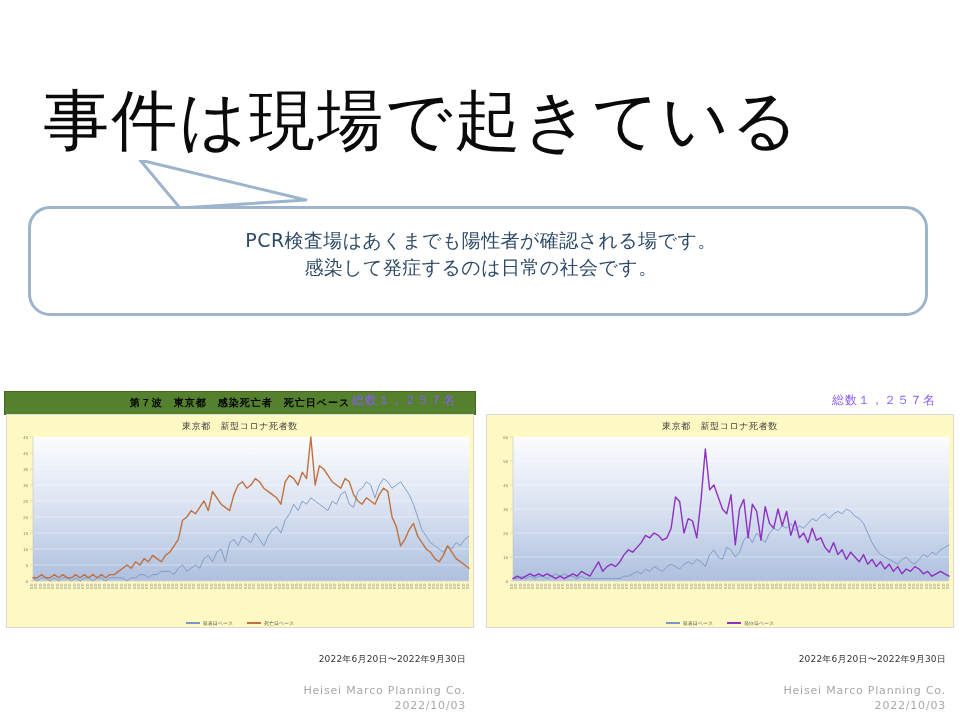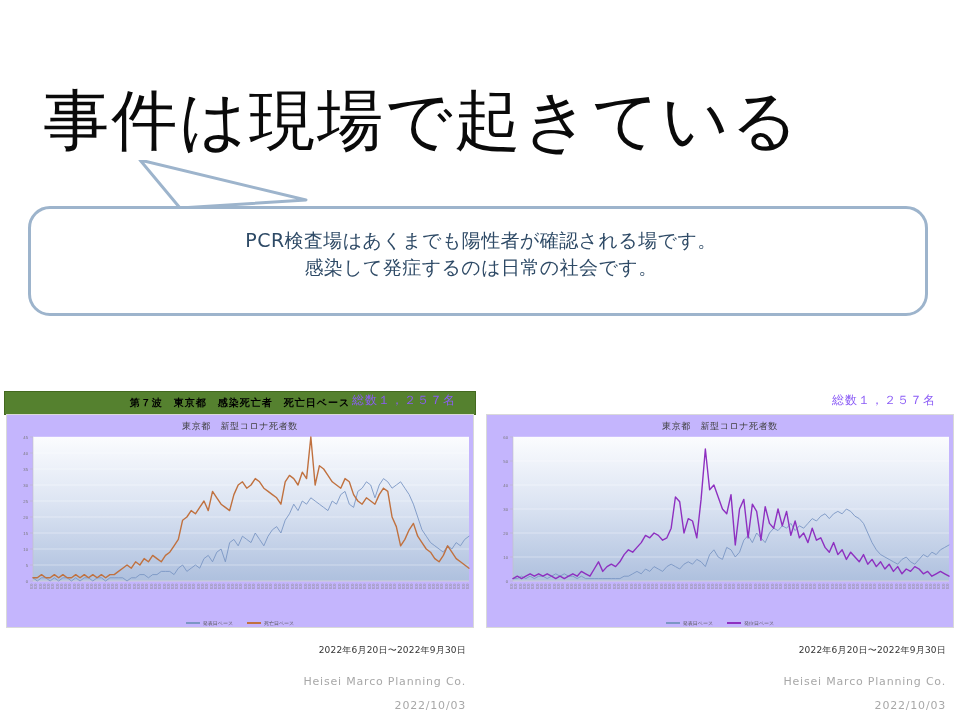--- a/index.html
+++ b/index.html
@@ -56,21 +56,21 @@
   .total-line{
     position:absolute;top:36px;right:24px;
     font-size:12px;color:#8b5cf6;letter-spacing:1px;
     font-family:Liberation Mono, monospace;
     white-space:nowrap;
   }
 
   
   .chart-card{
     position:absolute;left:6px;top:58px;width:468px;height:214px;
-    background:#c4b5fd;border:1px solid #d9d9d9;box-sizing:border-box;
+    background:#fef9c3;border:1px solid #d9d9d9;box-sizing:border-box;
   }
   .chart-title{
     position:absolute;left:0;top:5px;width:100%;
     text-align:center;font-size:9px;color:#404040;letter-spacing:0.6px;
     font-family:"DejaVu Sans","Liberation Sans",sans-serif;
     white-space:nowrap;
   }
   .chart-svg{position:absolute;left:0;top:18px;width:468px;height:178px;}
   .legend{
     position:absolute;left:0;bottom:1px;width:100%;
@@ -84,21 +84,21 @@
   
   .footer{position:absolute;right:14px;bottom:8px;text-align:right;}
   .footer .range{
     font-size:9px;color:#333;letter-spacing:0.2px;margin-bottom:18px;
     font-family:"DejaVu Sans","Liberation Sans",sans-serif;white-space:nowrap;
   }
   .footer .co, .footer .date{
     font-size:11px;color:#a8a8a8;letter-spacing:0.8px;
     font-family:"DejaVu Sans","Liberation Sans",sans-serif;white-space:nowrap;
   }
-  .footer .date{margin-top:11px;}
+  .footer .date{margin-top:2px;}
 </style>
 </head>
 <body>
 
 <div id="title">事件は現場で起きている</div>
 
 <div id="bubble-wrap">
   <svg id="bubble-tail" viewBox="0 0 180 52">
     <polygon points="12,0 178,40 52,48" fill="#ffffff" stroke="#9db4cc" stroke-width="3" stroke-linejoin="round"></polygon>
   </svg>

